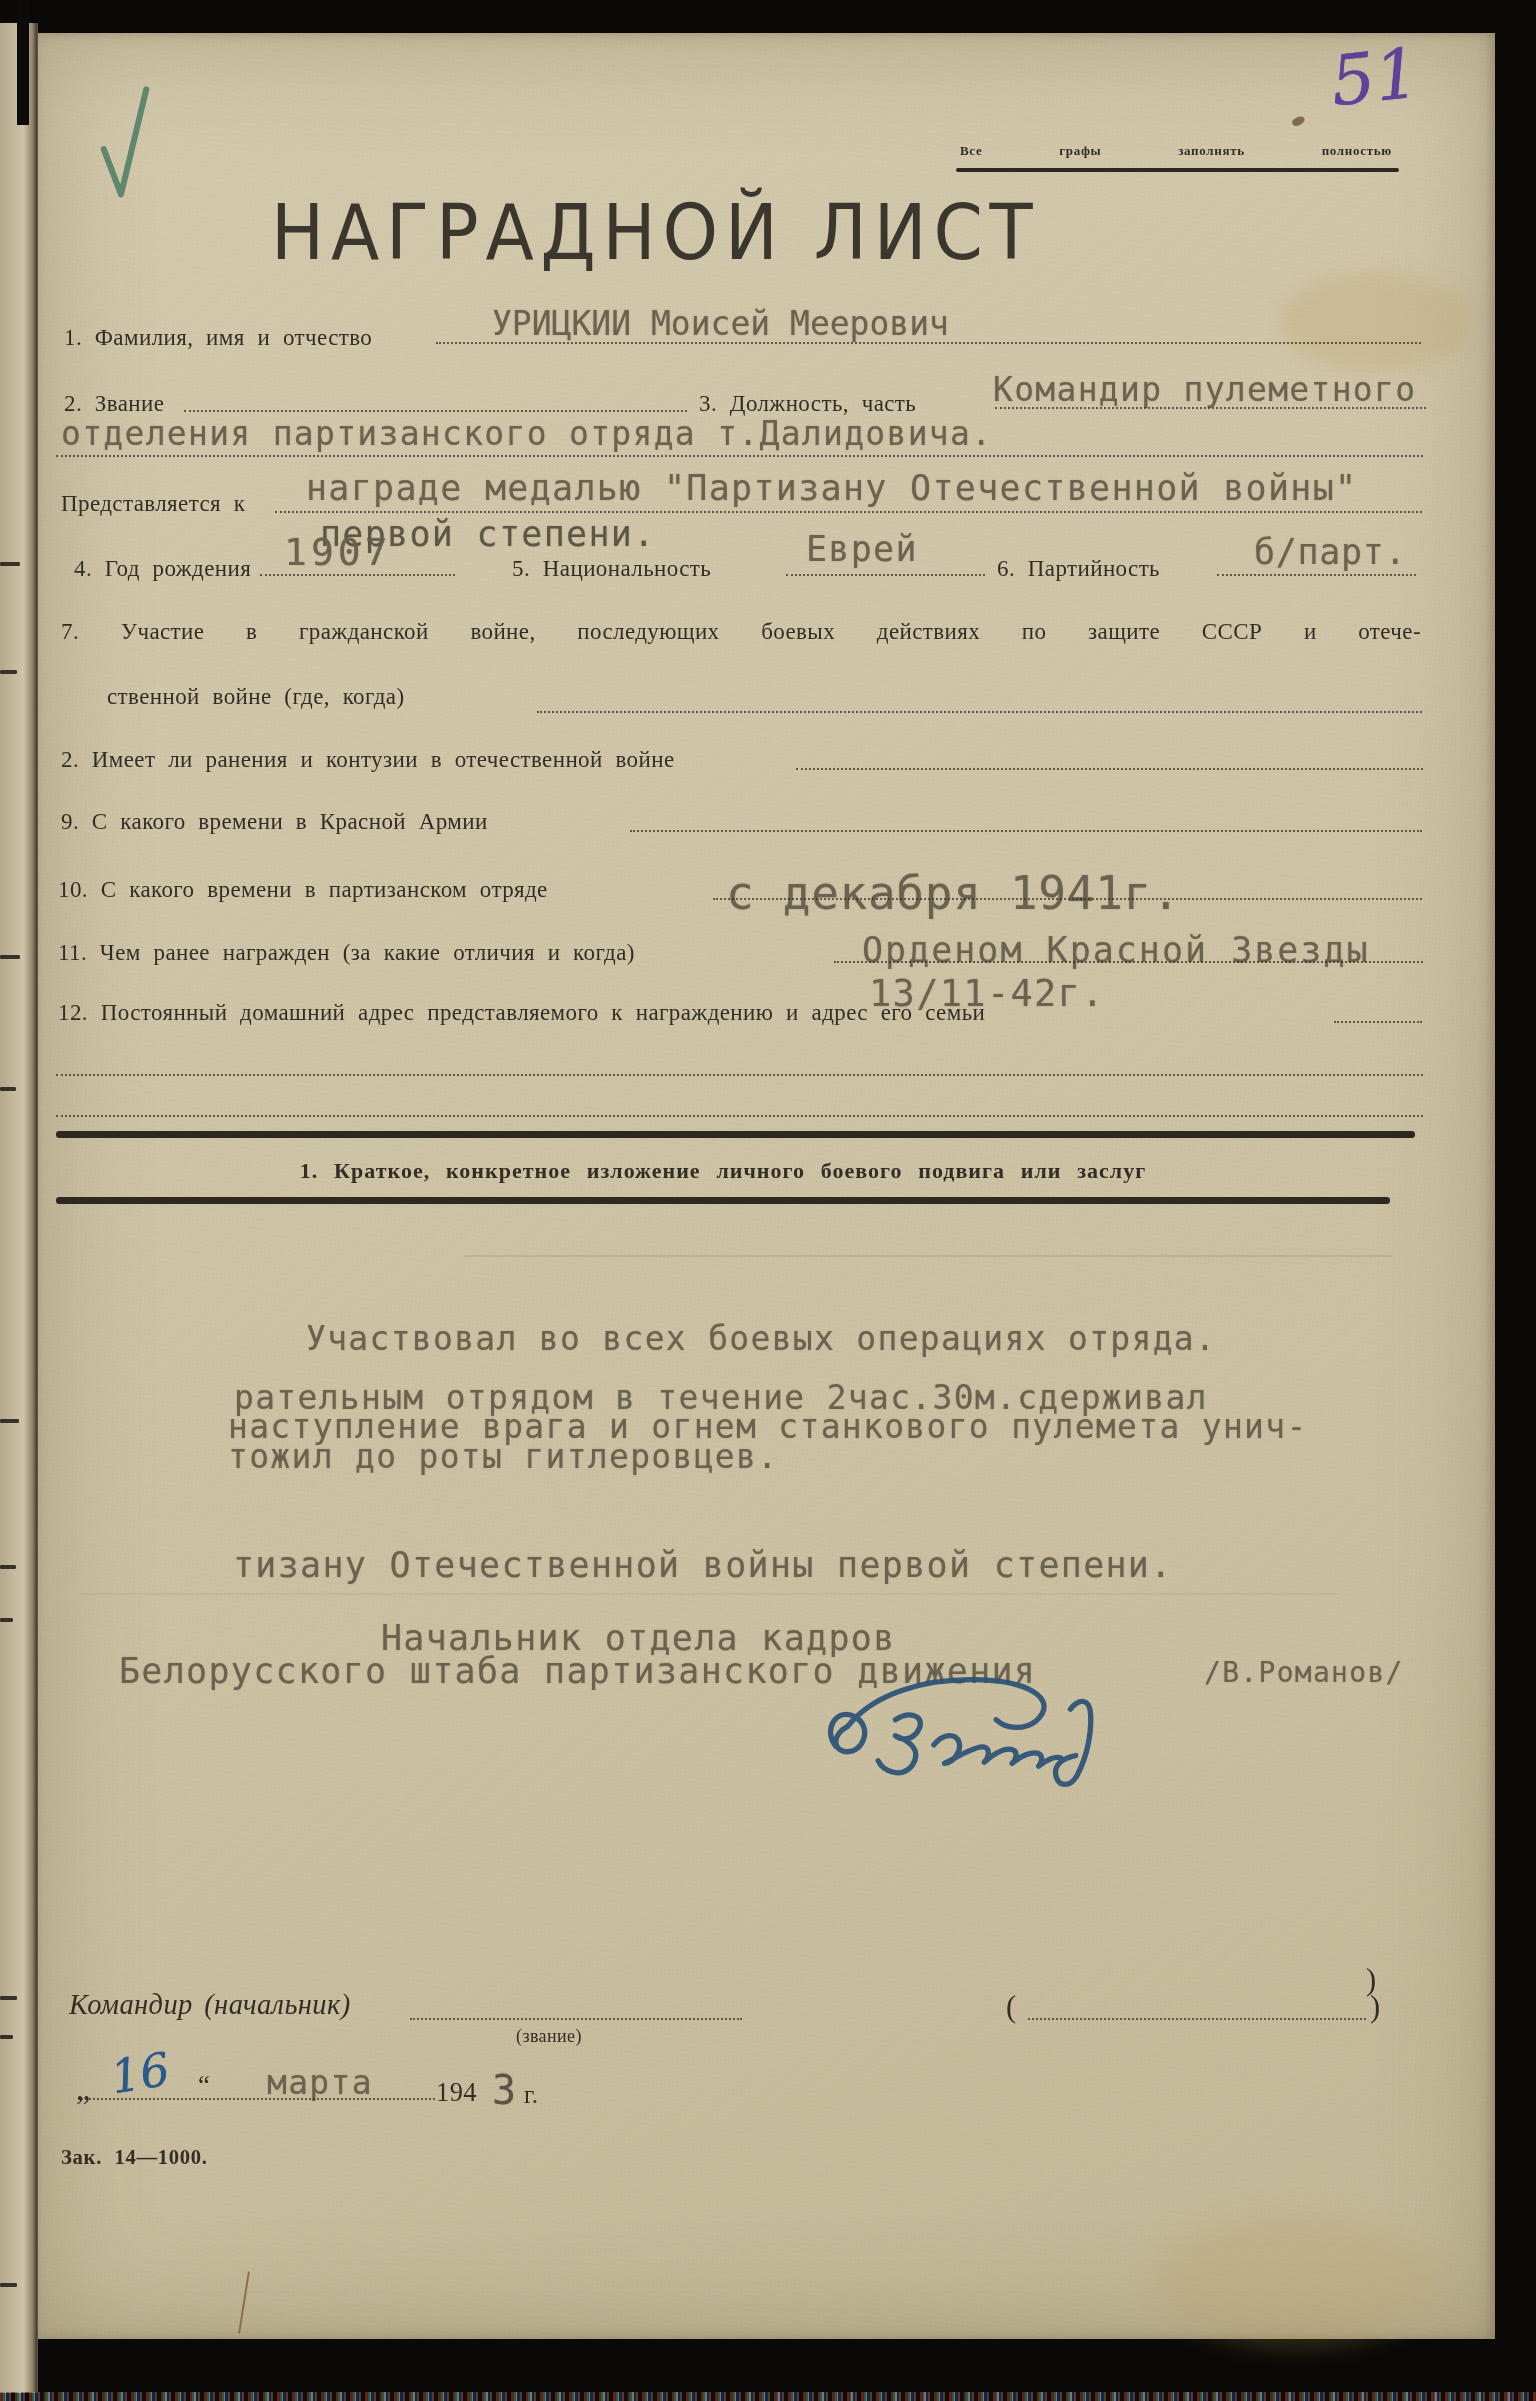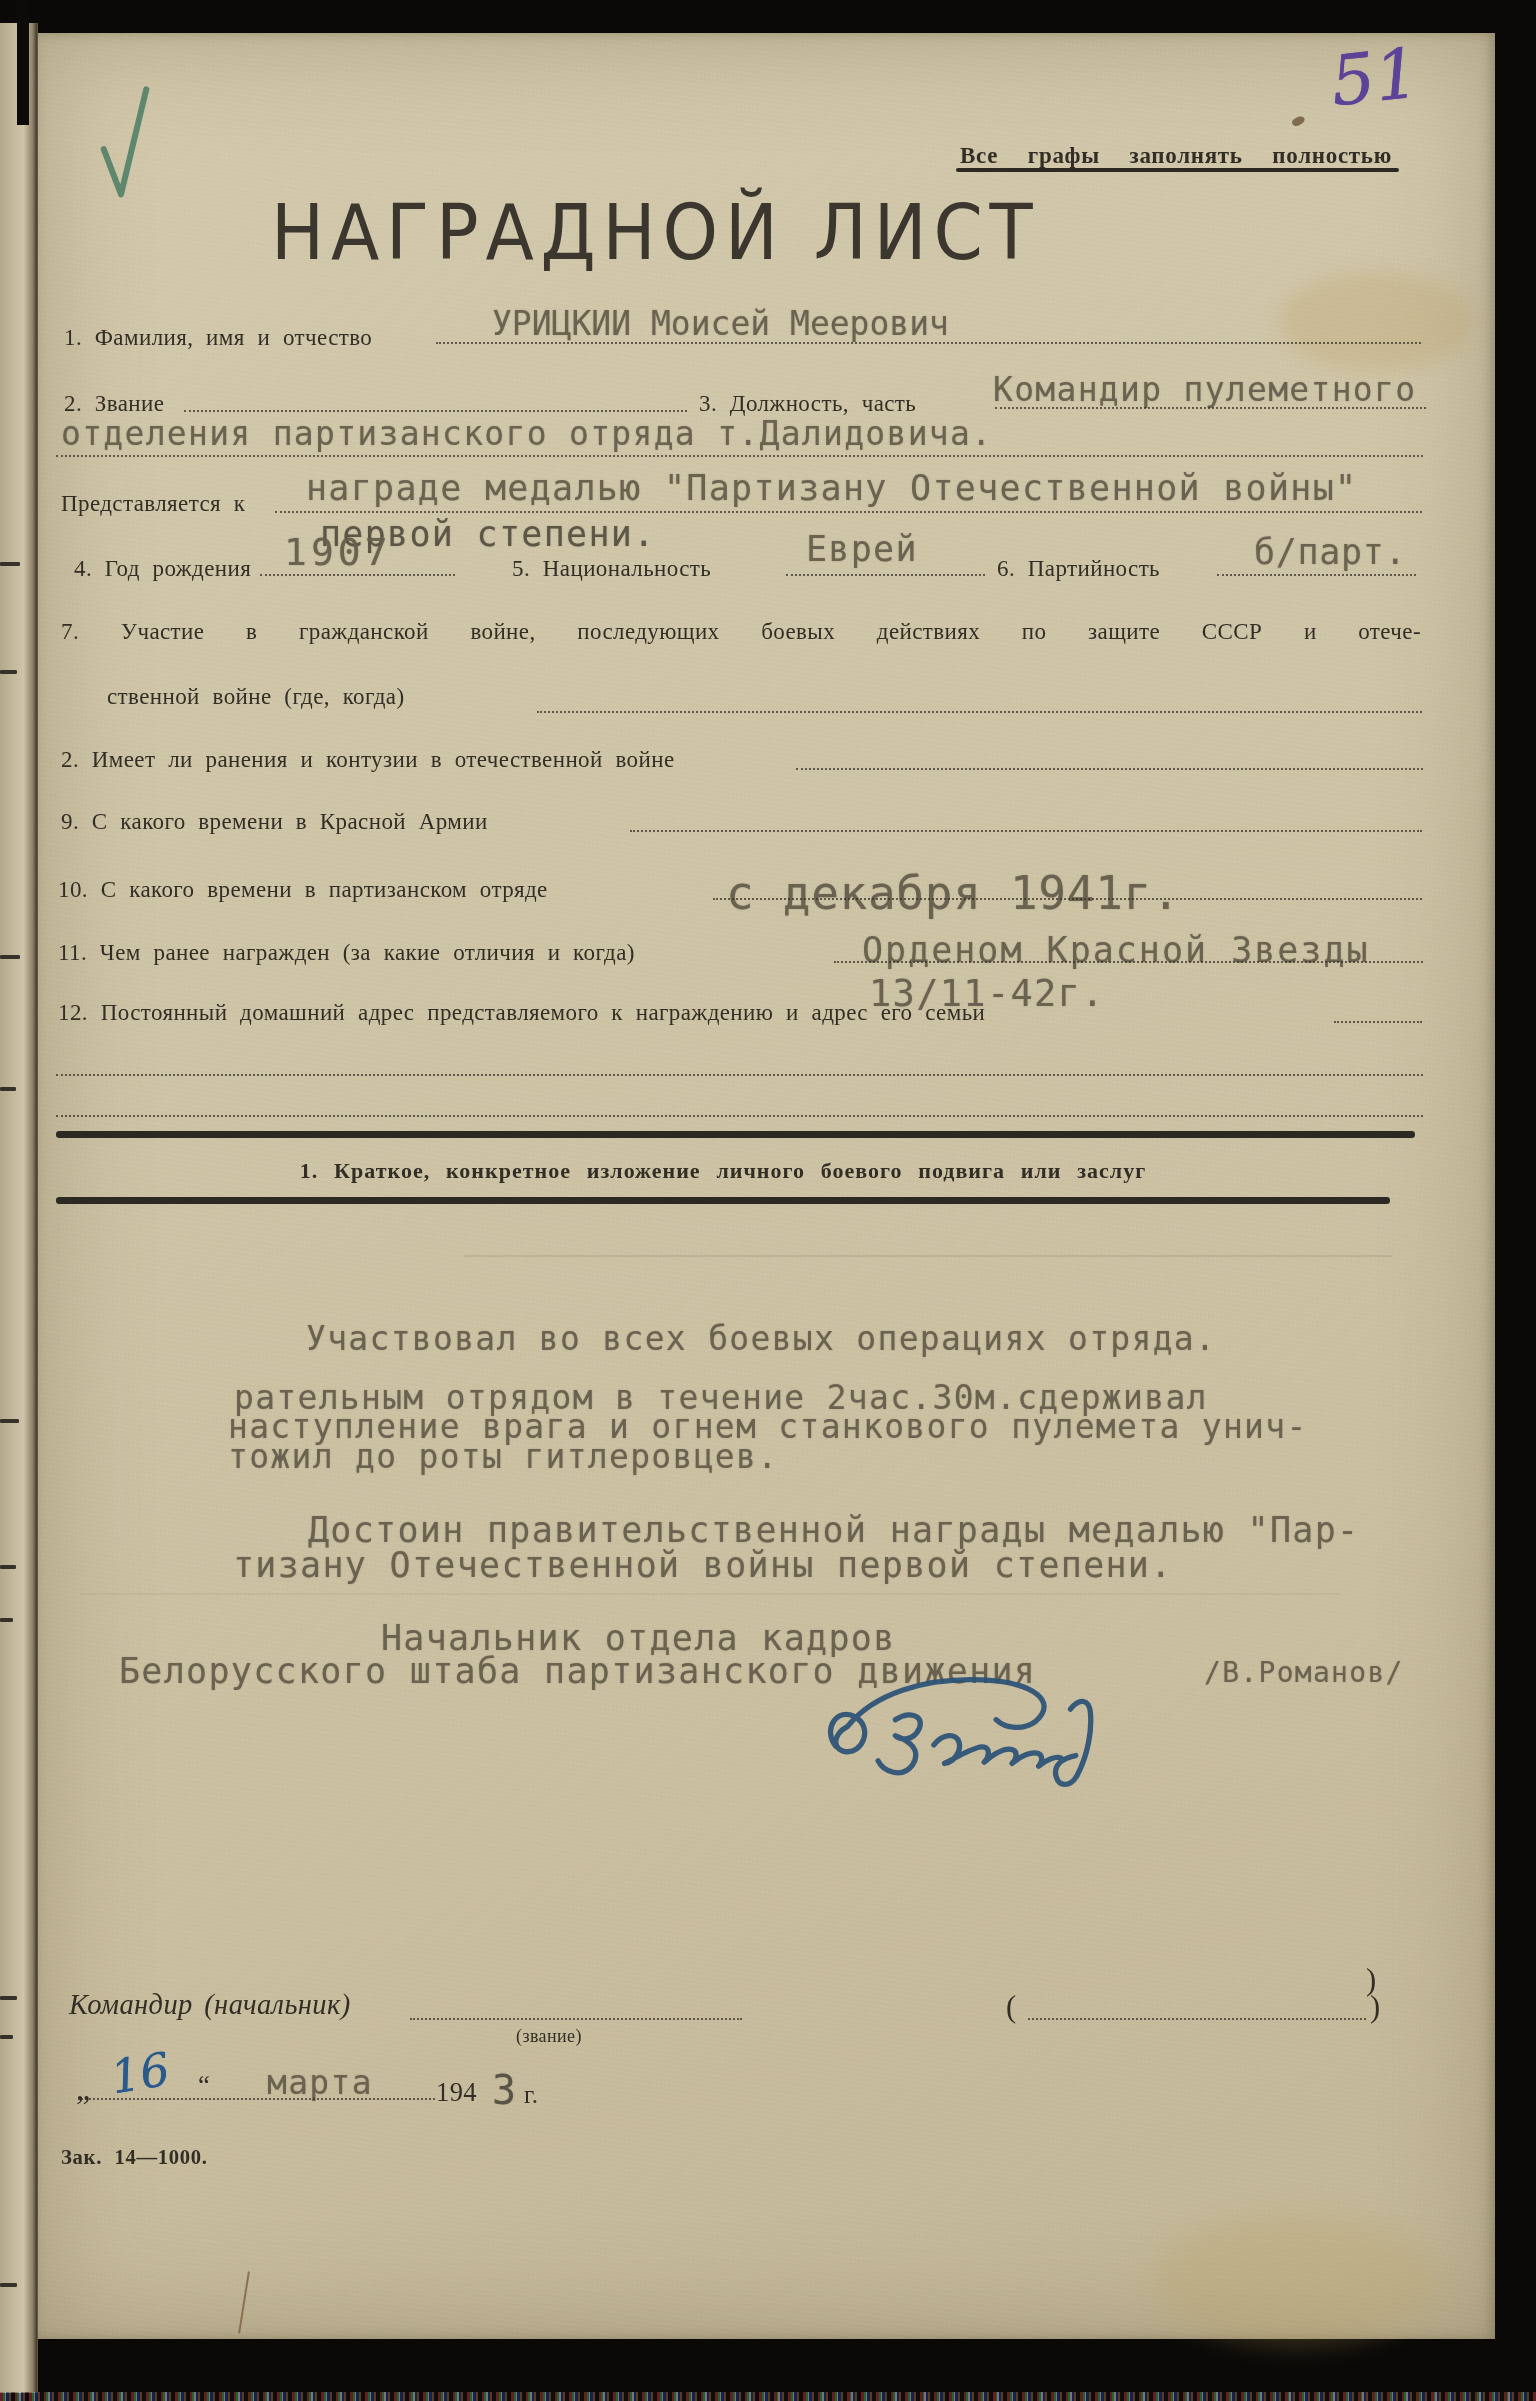--- a/index.html
+++ b/index.html
@@ -60,21 +60,21 @@
   <div class="streak" style="left:464px;top:1255px;width:928px;"></div>
   <div class="streak" style="left:80px;top:1593px;width:1260px;opacity:.5;"></div>
   <div class="speck" style="left:1292px;top:117px;width:13.3px;height:8px;transform:rotate(-30deg);"></div>
   <div class="fiber" style="left:243px;top:2271px;height:63px;transform:rotate(9deg);"></div>
 
   <div class="hand" style="left:1331px;top:37px;font-size:69px;color:#5d4397;transform:rotate(-6deg);text-shadow:0 0 0.7px #5d4397;">51</div>
   <svg style="position:absolute;left:97px;top:84px;" width="56" height="117" viewBox="0 0 84 176">
     <polyline points="10,98 36,166 74,8" fill="none" stroke="#4a7d63" stroke-width="9" stroke-linecap="round" stroke-linejoin="round" opacity=".85"></polyline>
   </svg>
 
-  <div class="lbl justify" style="left:960px;top:143px;width:432px;font-size:23px;font-weight:bold;letter-spacing:0.7px;">Все графы заполнять полностью</div>
+  <div class="lbl justify" style="left:960px;top:143px;width:432px;font-size:13px;font-weight:bold;letter-spacing:0.7px;">Все графы заполнять полностью</div>
   <div class="rule" style="left:956px;top:168px;width:443px;height:4px;"></div>
 
   <div style="position:absolute;left:271px;top:188px;font-family:'DejaVu Sans','Liberation Sans',sans-serif;
               font-size:76px;font-weight:500;letter-spacing:7.3px;color:#3b372f;white-space:nowrap;
               transform:scaleX(.93);transform-origin:left top;">НАГРАДНОЙ ЛИСТ</div>
 
   <div class="lbl" style="left:64px;top:325px;">1. Фамилия, имя и отчество</div>
   <div class="typed" style="left:492px;top:304px;letter-spacing:0;">УРИЦКИИ Моисей Меерович</div>
   <div class="dots" style="left:436px;top:342px;width:985px;"></div>
 
@@ -127,21 +127,20 @@
 
   <div class="rule" style="left:56px;top:1131px;width:1359px;"></div>
   <div class="lbl" style="left:40px;top:1158px;width:1366px;text-align:center;font-size:22px;font-weight:bold;word-spacing:9.3px;letter-spacing:1px;white-space:normal;">1. Краткое, конкретное изложение личного боевого подвига или заслуг</div>
   <div class="rule" style="left:56px;top:1197px;width:1334px;"></div>
 
   <div class="typed" style="left:306px;top:1319px;">Участвовал во всех боевых операциях отряда.</div>
   <div class="typed" style="left:234px;top:1378px;">рательным отрядом в течение 2час.30м.сдерживал</div>
   <div class="typed" style="left:228px;top:1407px;">наступление врага и огнем станкового пулемета унич-</div>
   <div class="typed" style="left:228px;top:1437px;">тожил до роты гитлеровцев.</div>
 
-  <div class="typed" style="left:308px;top:1510px;font-size:35px;">Достоин правительственной награды медалью "Пар-</div>
   <div class="typed" style="left:381px;top:1618px;font-size:35px;">Начальник отдела кадров</div>
 
   <div class="typed" style="left:233px;top:1545px;font-size:35px;">тизану Отечественной войны первой степени.</div>
   <div class="typed" style="left:119px;top:1651px;font-size:35px;">Белорусского штаба партизанского движения</div>
   <div class="typed" style="left:1204px;top:1656px;font-size:28px;">/В.Романов/</div>
 
   <svg style="position:absolute;left:817px;top:1668px;" width="292" height="126" viewBox="0 0 440 190">
     <g fill="none" stroke="#2b5277" stroke-width="8" stroke-linecap="round" stroke-linejoin="round" opacity=".92">
       <path d="M28,118 C8,92 30,58 58,74 C84,89 70,130 42,126 C22,122 24,100 46,88 C84,40 160,14 250,18 C330,22 362,52 330,80 C312,94 284,92 270,78"></path>
       <path d="M118,78 C146,60 166,78 150,98 C140,110 124,108 118,102 C140,110 158,124 144,146 C128,168 100,156 92,140"></path>

